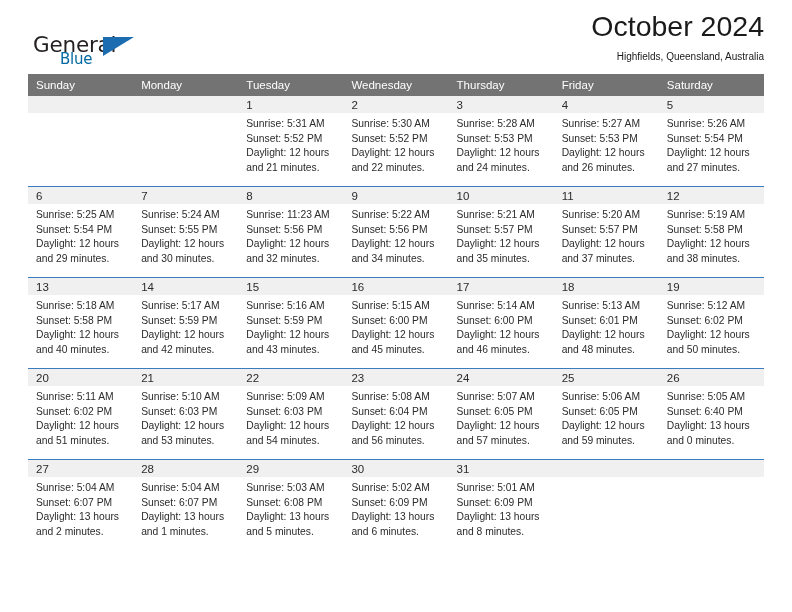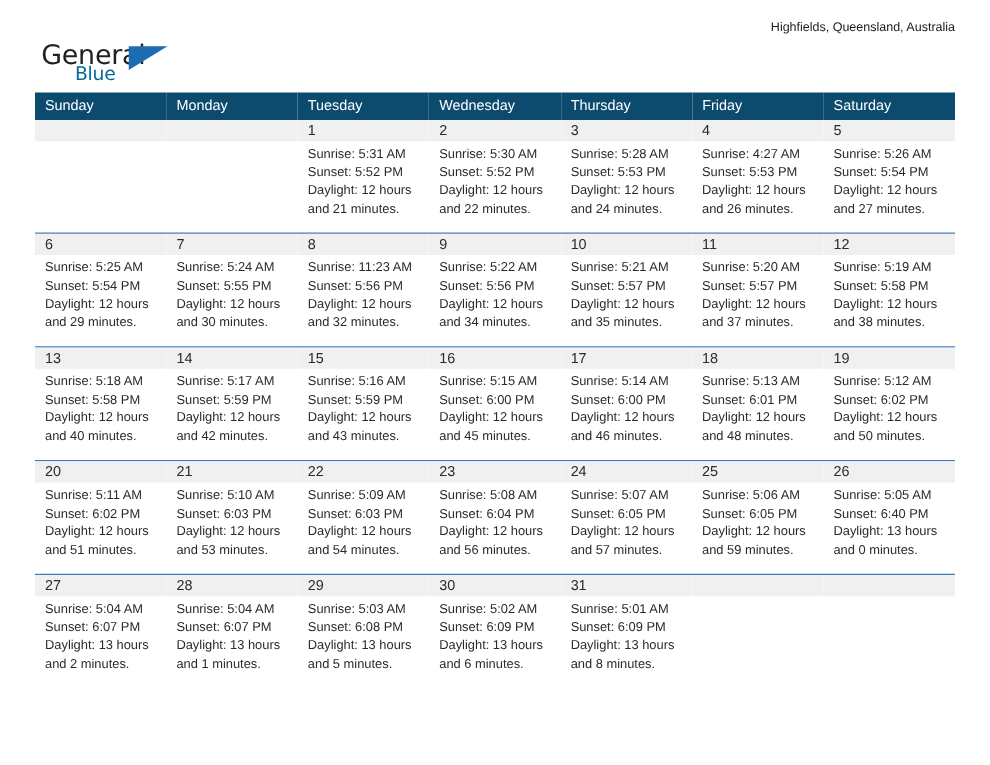--- a/index.html
+++ b/index.html
@@ -87,21 +87,21 @@
   }
 
   
   .calendar {
     position: relative;
     width: 736px;
     border-collapse: collapse;
     table-layout: fixed;
   }
   .dow-row th {
-    background: #0c4a6e;
+    background: #737373;
     color: #ffffff;
     font-size: 11.5px;
     font-weight: normal;
     text-align: left;
     padding: 5px 0 5px 8px;
     height: 12px;
     border: none;
   }
 
   .week {
@@ -143,20 +143,21 @@
 
   <div class="header">
 
     <div class="brand">
       <span class="brand-general">General</span>
       <span class="brand-triangle"></span>
       <span class="brand-blue">Blue</span>
     </div>
 
     <div class="title-block">
+      <div class="title">October 2024</div>
       <div class="subtitle">Highfields, Queensland, Australia</div>
     </div>
 
   </div>
 
   <div class="calendar">
 
     <table style="width:736px;border-collapse:collapse;table-layout:fixed;">
       <tbody>
           <tr class="dow-row">
@@ -213,21 +214,21 @@
           <div class="cell-body">
             <div>Sunrise: 5:28 AM</div>
             <div>Sunset: 5:53 PM</div>
             <div>Daylight: 12 hours</div>
             <div>and 24 minutes.</div>
           </div>
         </div>
       <div class="cell">
           <div class="daynum-band">4</div>
           <div class="cell-body">
-            <div>Sunrise: 4:27 AM</div>
+            <div>Sunrise: 5:27 AM</div>
             <div>Sunset: 5:53 PM</div>
             <div>Daylight: 12 hours</div>
             <div>and 26 minutes.</div>
           </div>
         </div>
       <div class="cell">
           <div class="daynum-band">5</div>
           <div class="cell-body">
             <div>Sunrise: 5:26 AM</div>
             <div>Sunset: 5:54 PM</div>

